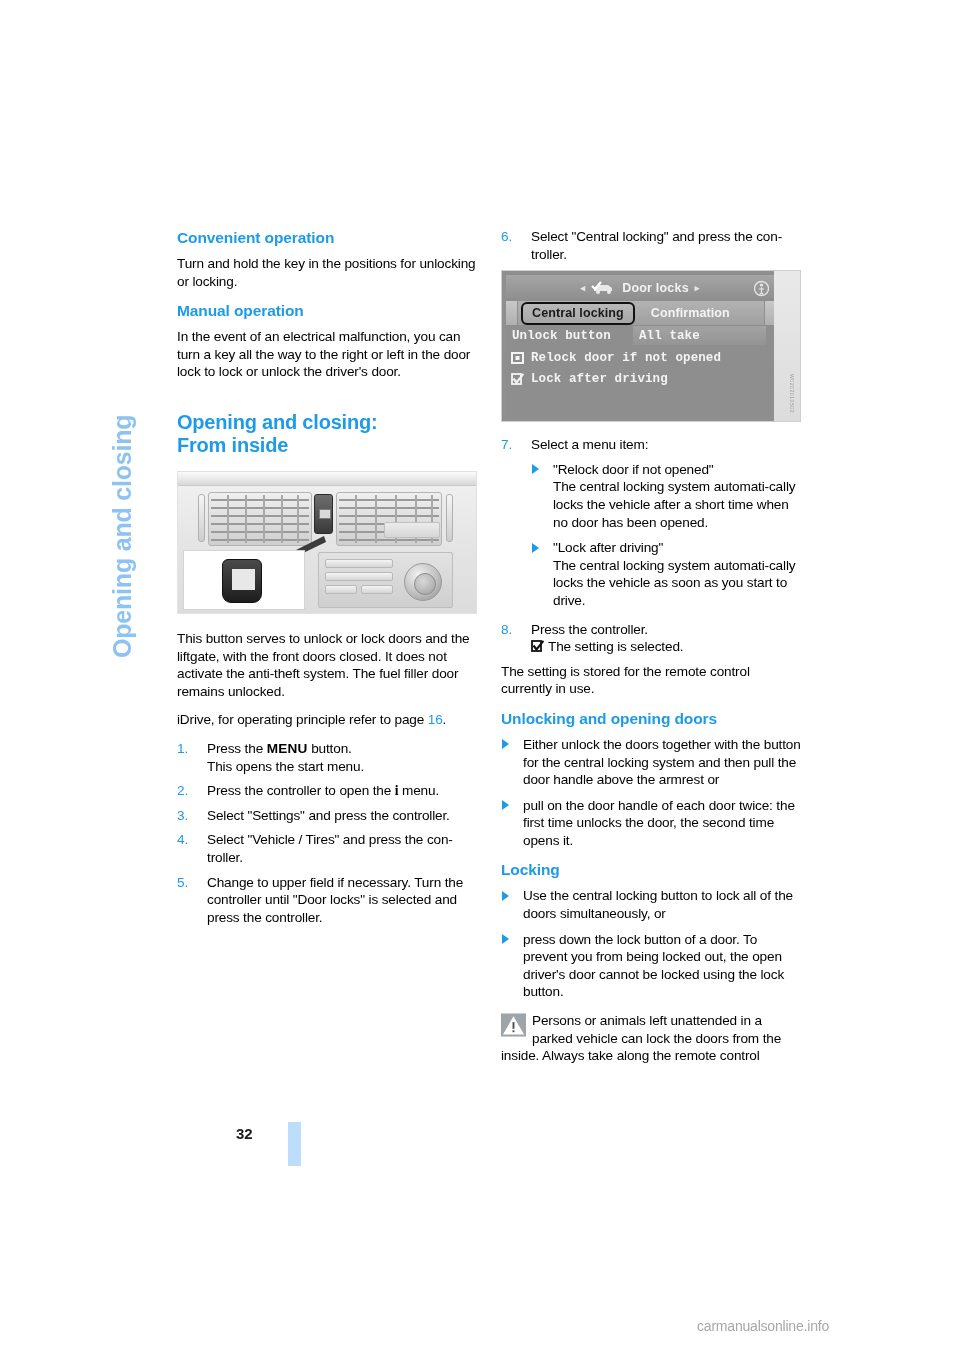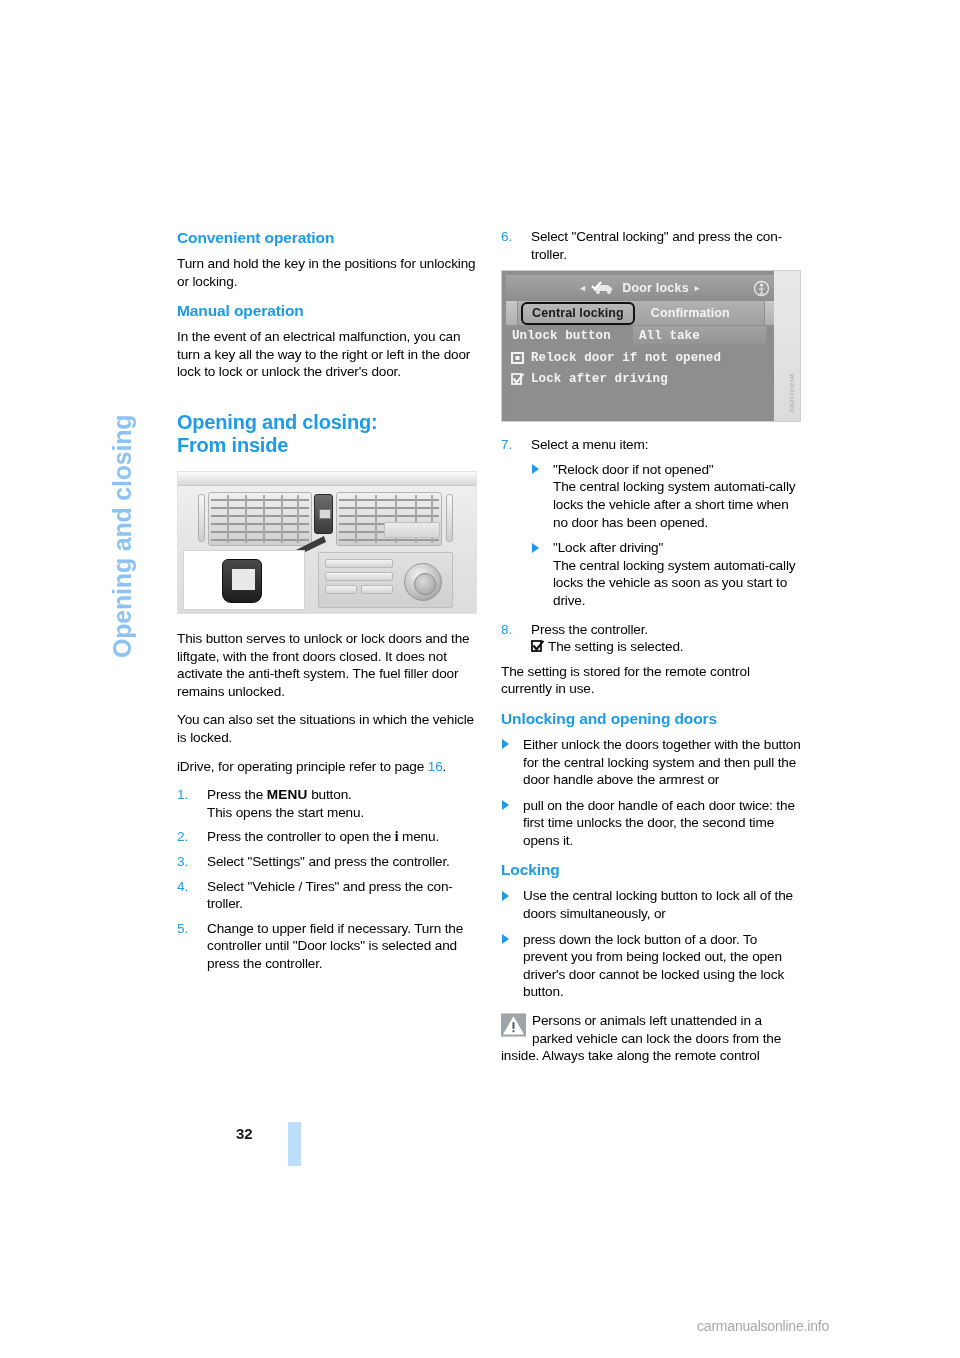--- a/index.html
+++ b/index.html
@@ -386,21 +386,20 @@
               <circle cx="4" cy="4.5" r="1.6" fill="none" stroke="#e8e8e8" stroke-width="1.2"></circle>
               <rect x="5" y="4" width="6" height="1.2" fill="#e8e8e8"></rect>
             </svg>
           </div>
         </div>
 
       </div>
     </div>
 
     <p class="body">This button serves to unlock or lock doors and the liftgate, with the front doors closed. It does not activate the anti-theft system. The fuel filler door remains unlocked.</p>
-    <p class="body">You can also set the situations in which the vehicle is locked.</p>
     <p class="body"><span>iDrive, for operating principle refer to page </span><span class="pref">16</span><span>.</span></p>
 
     <ol class="steps">
       <li>
         <span class="num">1.</span>
         <span>Press the </span><span class="mono-strong">MENU</span><span> button.</span>
         <span class="sub">This opens the start menu.</span>
       </li>
       <li>
         <span class="num">2.</span>

